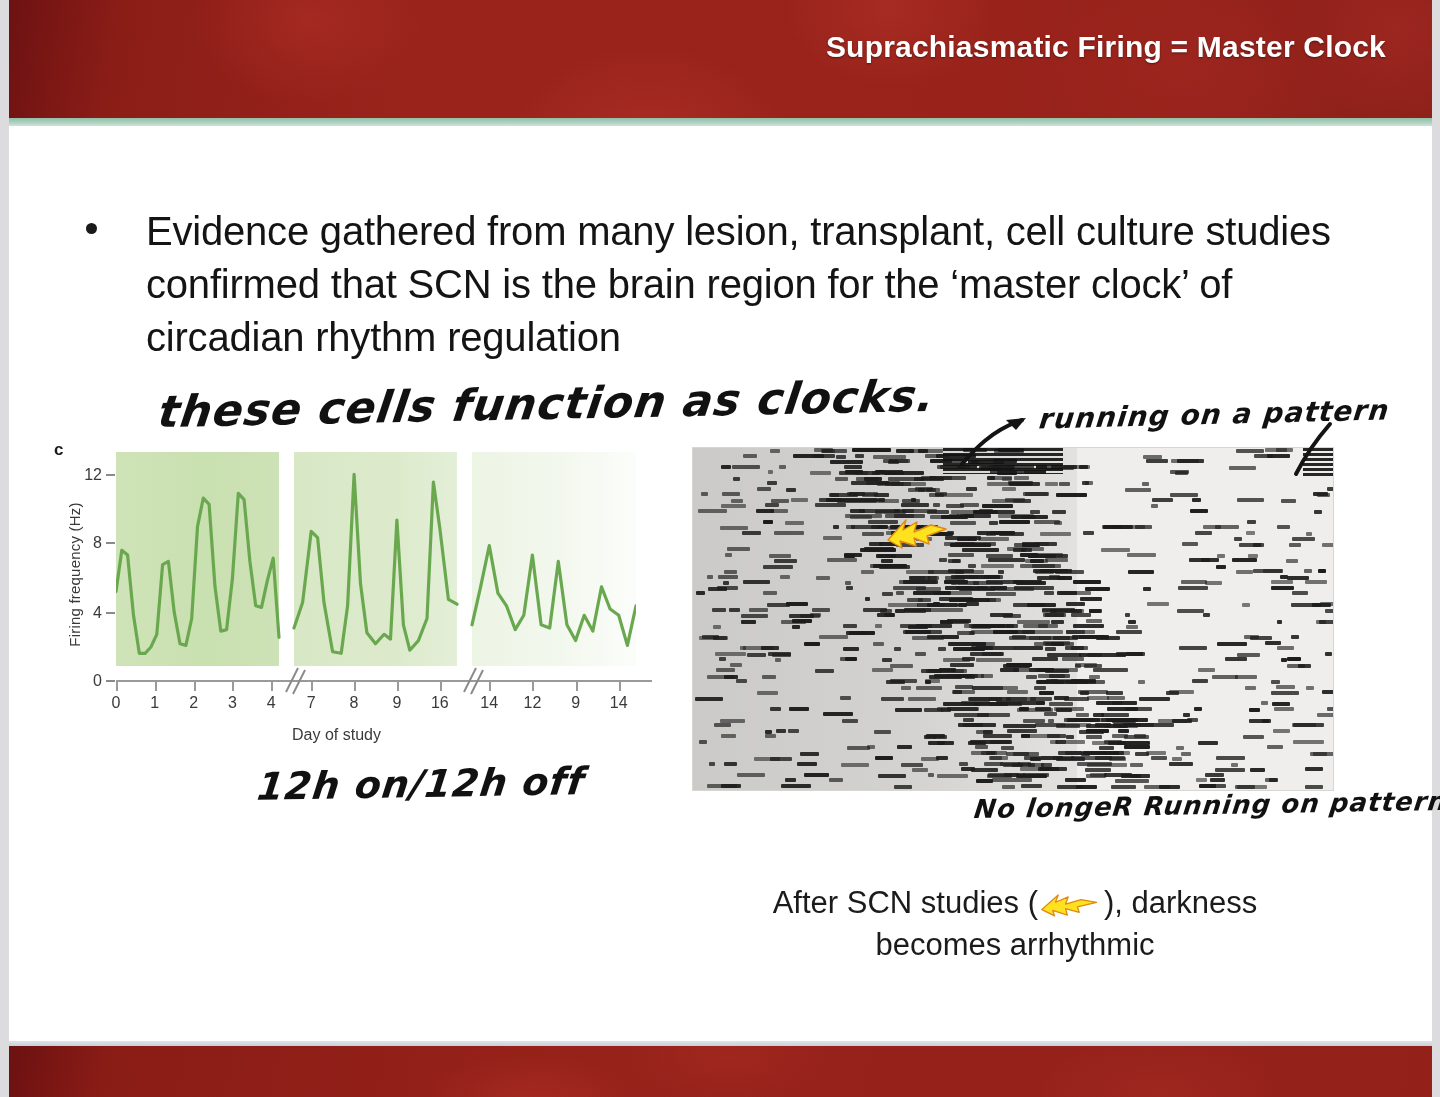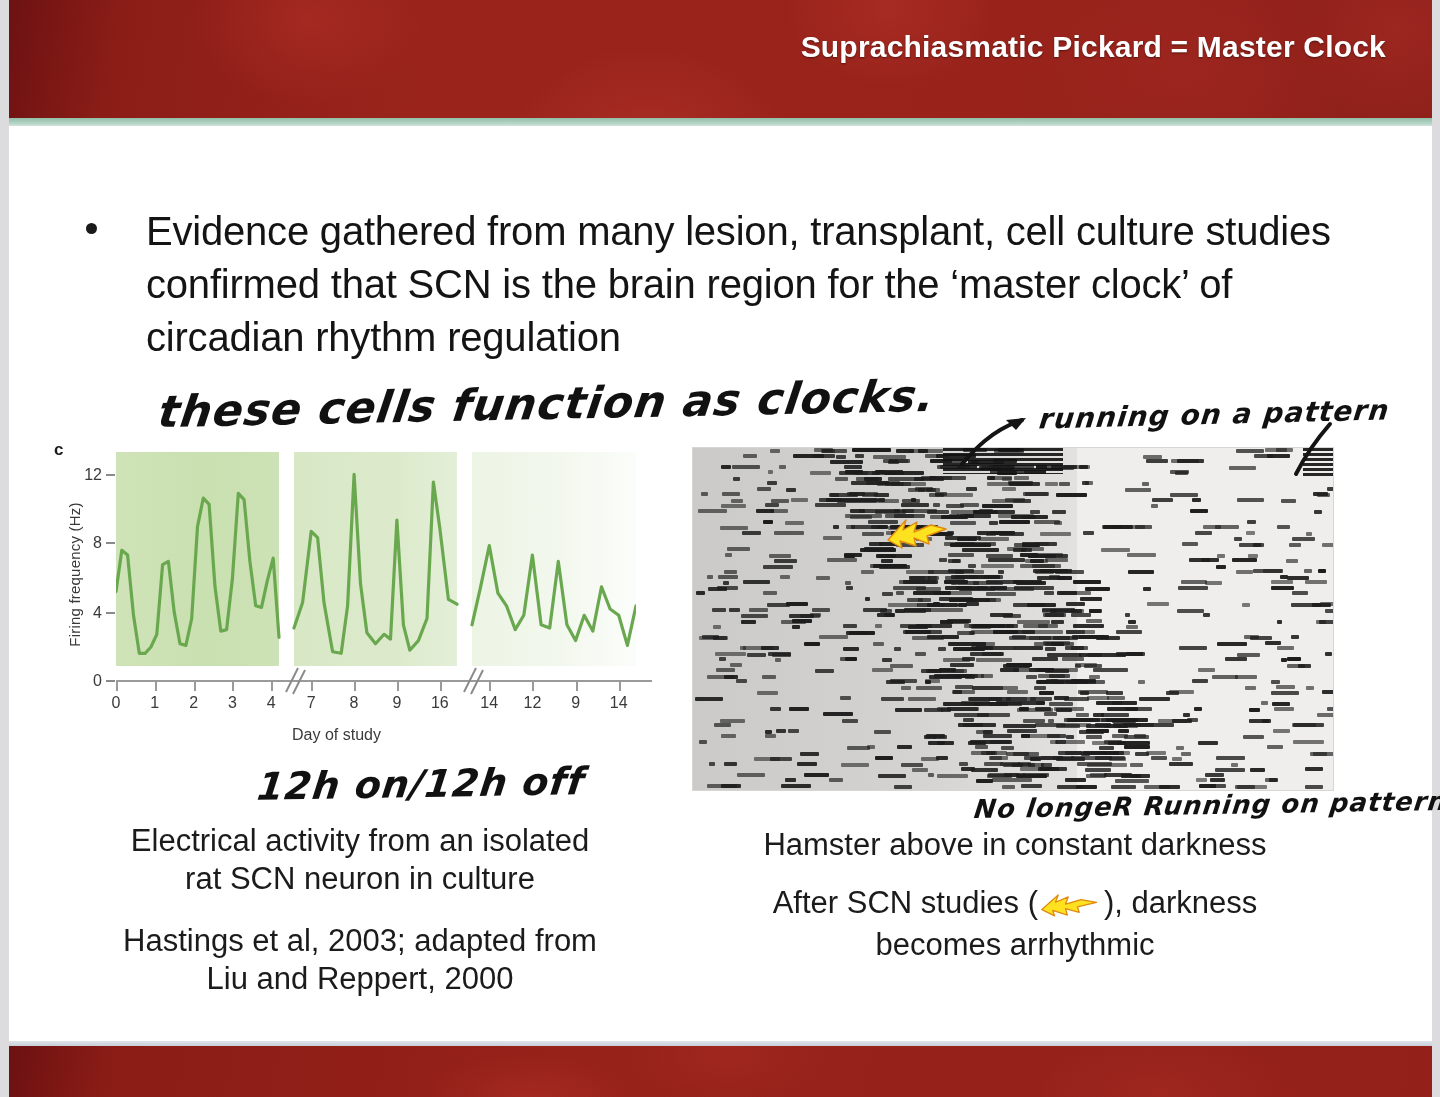--- a/index.html
+++ b/index.html
@@ -205,21 +205,21 @@
 </style>
 </head>
 <body>
 
 <div class="slide">
 
   <div class="page-edge-left"></div>
   <div class="page-edge-right"></div>
 
   <div class="header-band">
-    <div class="header-title">Suprachiasmatic Pickard = Master Clock</div>
+    <div class="header-title">Suprachiasmatic Firing = Master Clock</div>
   </div>
   <div class="header-rule"></div>
 
   <div class="bullet-row">
     <div class="bullet-dot"></div>
     <div class="bullet-text">Evidence gathered from many lesion, transplant, cell culture studies confirmed that SCN is the brain region for the ‘master clock’ of circadian rhythm regulation</div>
   </div>
 
   <div class="hand hw-main">these cells function as clocks.</div>
 
@@ -287,28 +287,20 @@
     <svg class="axis-break" style="left:418px;" viewBox="0 0 24 30">
       <line x1="4" y1="26" x2="16" y2="2" stroke="#8a8a8a" stroke-width="2"></line>
       <line x1="11" y1="28" x2="23" y2="4" stroke="#8a8a8a" stroke-width="2"></line>
     </svg>
 
     <div class="xlabel">Day of study</div>
   </div>
 
   <div class="hand hw-12h">12h on/12h off</div>
 
-  <div class="cap cap-left-1">
-    <div>Electrical activity from an isolated</div>
-    <div>rat SCN neuron in culture</div>
-  </div>
-  <div class="cap cap-left-2">
-    <div>Hastings et al, 2003; adapted from</div>
-    <div>Liu and Reppert, 2000</div>
-  </div>
 
   <div class="actogram">
     <div class="acto-left-shade"></div>
     <div class="acto-rows" id="acto-rows">
         <div class="acto-row" style="top: 0px;">
           <div class="acto-mark" style="left: 77px; width: 10px; top: 1px; opacity: 0.61;"></div>
           <div class="acto-mark" style="left: 203px; width: 18px; top: 1px; opacity: 0.95;"></div>
           <div class="acto-mark" style="left: 270px; width: 24px; top: 0px; opacity: 0.77;"></div>
           <div class="acto-mark" style="left: 583px; width: 17px; top: 0px; opacity: 0.61;"></div>
           <div class="acto-mark" style="left: 301px; width: 30px; top: 1px; opacity: 0.65;"></div>
@@ -1331,21 +1323,20 @@
   <svg class="hw-arrow-left" viewBox="0 0 86 58">
     <path d="M4 54 C16 40, 34 20, 64 10" stroke="#141414" stroke-width="4" fill="none" stroke-linecap="round"></path>
     <path d="M68 8 L48 10 L58 20 Z" fill="#141414"></path>
   </svg>
   <svg class="hw-arrow-right" viewBox="0 0 60 60">
     <path d="M6 56 C14 40, 26 22, 40 6" stroke="#141414" stroke-width="4" fill="none" stroke-linecap="round"></path>
   </svg>
 
   <div class="hand hw-nolonger">No longeR Running on pattern</div>
 
-  <div class="cap cap-right-1">Hamster above in constant darkness</div>
   <div class="cap cap-right-2">
     <span>After SCN studies (</span><svg class="bolt-inline" viewBox="0 0 68 26">
         <path d="M2 18 L20 2 L17 10 L31 4 L28 12 L45 7 L62 10 L41 15 L43 21 L28 17 L30 24 L14 19 L16 25 Z" fill="#ffe21f" stroke="#e08a10" stroke-width="1.4" stroke-linejoin="round"></path>
       </svg><span>), darkness</span>
   </div>
   <div class="cap cap-right-3">
     <div style="margin-top:-42px;">becomes arrhythmic</div>
   </div>
 
   <div class="footer-rule"></div>

